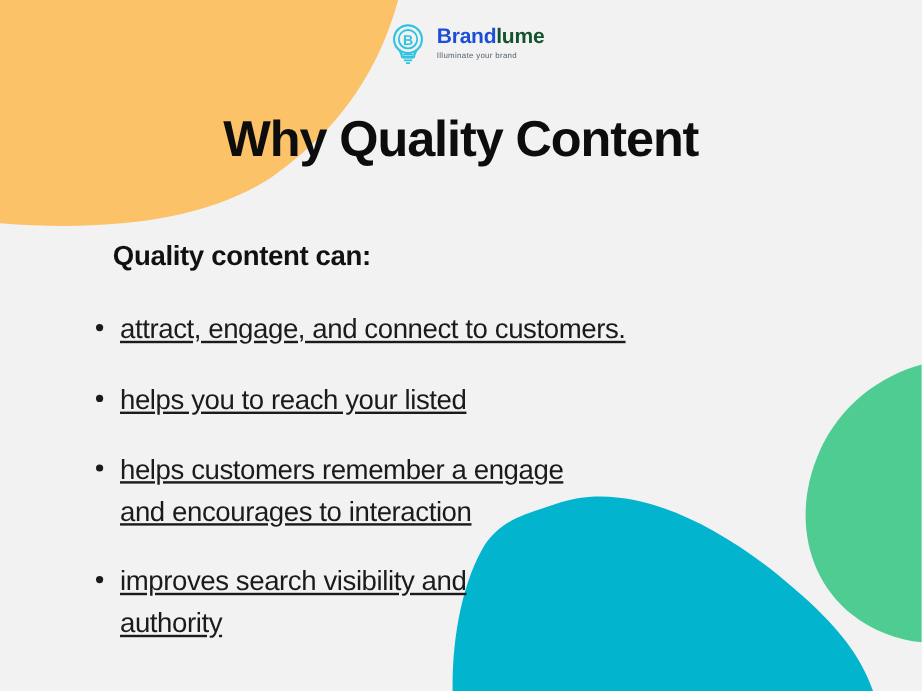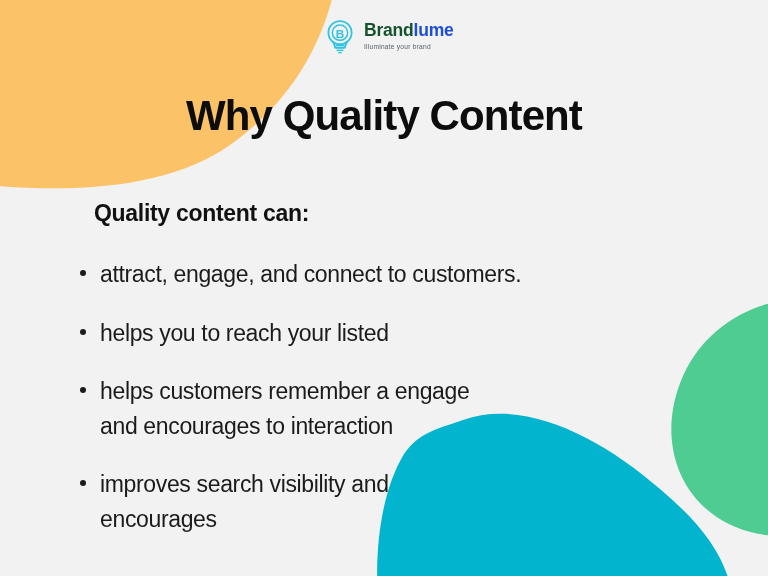--- a/index.html
+++ b/index.html
@@ -51,22 +51,22 @@
     justify-content: center;
     margin-top: 1px;
   }
   .logo-word {
     font-size: 17.5px;
     font-weight: 700;
     letter-spacing: -0.2px;
     line-height: 1;
     white-space: nowrap;
   }
-  .logo-word .brand { color: #14532d; }
-  .logo-word .lume  { color: #1d4ed8; }
+  .logo-word .brand { color: #1d4ed8; }
+  .logo-word .lume  { color: #14532d; }
   .logo-tag {
     font-size: 6.6px;
     color: #55616b;
     letter-spacing: 0.25px;
     line-height: 1;
     margin-top: 4px;
     white-space: nowrap;
   }
 
   
@@ -118,21 +118,21 @@
   .bullet-dot {
     position: absolute;
     left: 2px;
     top: 13px;
     width: 6px;
     height: 6px;
     border-radius: 50%;
     background: #1b1b1b;
   }
   .bullet-text { display: block; }
-  .bullet-text .ln { display: block; }
+  .bullet-text .ln { display: block; text-decoration: underline; }
 </style>
 </head>
 <body>
 
 <div class="slide">
 
   <svg class="blob-layer" viewBox="0 0 768 576">
     <path d="M -40 -40 L 340 -40 C 330 30 300 95 230 145 C 170 188 70 196 -40 182 Z" fill="#fbc268"></path>
     <path d="M 463 420 C 524 398 600 437 660 489 C 712 533 731 566 736 616 L 380 616 C 372 556 381 492 404 454 C 420 431 441 428 463 420 Z" fill="#03b4ce"></path>
     <path d="M 808 300 C 760 296 706 324 683 376 C 660 428 672 482 710 512 C 742 538 790 542 820 528 L 828 312 Z" fill="#4ecc91"></path>
@@ -183,20 +183,20 @@
         <span class="bullet-text">
           <span class="ln">helps customers remember a engage</span>
           <span class="ln">and encourages to interaction</span>
         </span>
       </li>
 
       <li class="bullet">
         <span class="bullet-dot"></span>
         <span class="bullet-text">
           <span class="ln">improves search visibility and</span>
-          <span class="ln">encourages</span>
+          <span class="ln">authority</span>
         </span>
       </li>
 
     </ul>
   </div>
 
 </div>
 
 </body></html>

